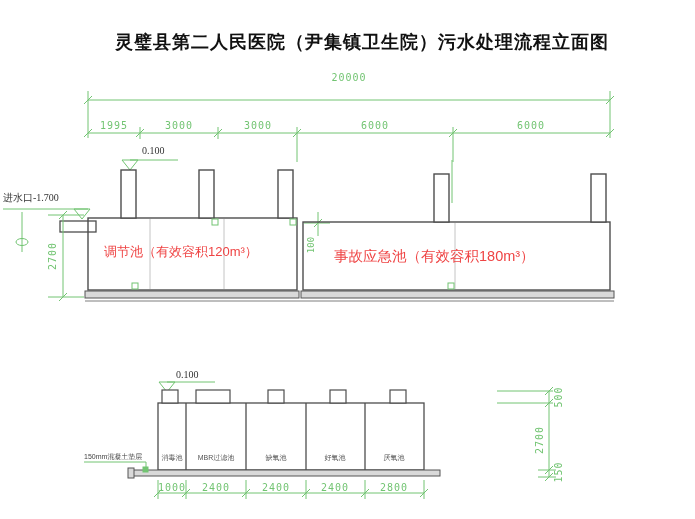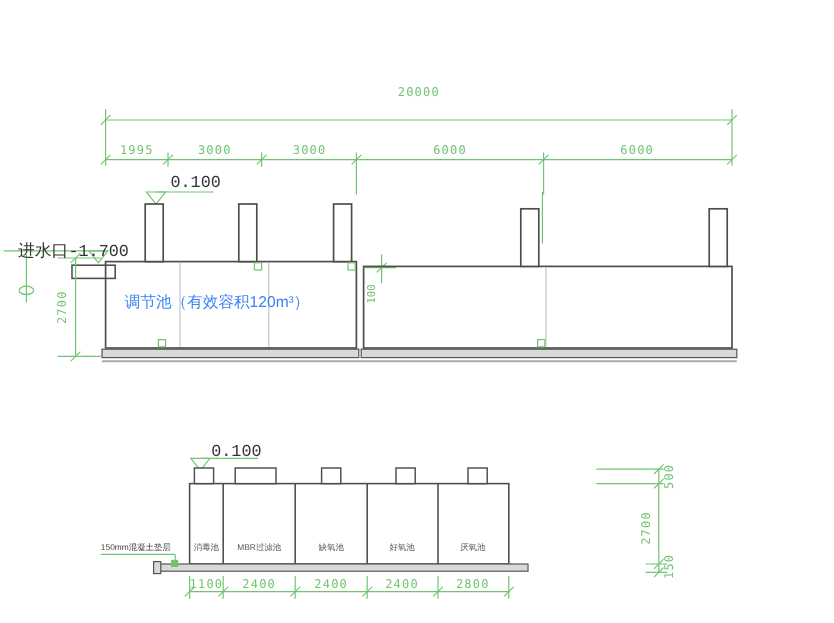--- a/index.html
+++ b/index.html
@@ -4,22 +4,22 @@
 <style>
   html,body{margin:0;padding:0;background:#fff;}
   #stage{position:relative;width:695px;height:519px;background:#ffffff;overflow:hidden;
          font-family:"Liberation Sans",sans-serif;}
   svg{position:absolute;left:0;top:0;}
   .t{position:absolute;white-space:nowrap;line-height:1;}
   .title{font-family:"Liberation Serif",serif;font-size:18px;font-weight:bold;color:#111;
          letter-spacing:1px;}
   .dim{font-family:"DejaVu Sans Mono",monospace;font-size:10px;color:#72c472;letter-spacing:1px;}
   .dim.small{font-size:9px;letter-spacing:0;}
-  .dark{font-family:Liberation Mono, monospace;font-size:14px;color:#333;}
-  .cyan{font-family:"Liberation Sans",sans-serif;color:#3b82f6;}
+  .dark{font-family:Liberation Serif, serif;font-size:10px;color:#333;}
+  .cyan{font-family:"Liberation Sans",sans-serif;color:#ef4444;}
   .tanklabel{font-family:"Liberation Sans",sans-serif;font-size:7px;color:#555;}
   .note{font-family:"Liberation Sans",sans-serif;font-size:7px;color:#444;}
   .rot{transform:translate(-50%,-50%) rotate(-90deg);transform-origin:center center;}
   .ctr{transform:translate(-50%,-50%);}
   .cx{transform:translateX(-50%);}
 </style>
 </head>
 <body>
 
 <div id="stage">
@@ -164,46 +164,48 @@
       <line x1="497" y1="403" x2="553" y2="403"></line>
       <line x1="538" y1="470" x2="556" y2="470"></line>
       <line x1="538" y1="477" x2="556" y2="477"></line>
       <line x1="545" y1="395" x2="553" y2="387"></line>
       <line x1="545" y1="407" x2="553" y2="399"></line>
       <line x1="545" y1="474" x2="553" y2="466"></line>
       <line x1="545" y1="481" x2="553" y2="473"></line>
     </g>
   </svg>
 
+  <div class="t title cx" style="left:362px;top:33px;">灵璧县第二人民医院（尹集镇卫生院）污水处理流程立面图</div>
 
   <div class="t dim ctr" style="left:349px;top:78px;">20000</div>
   <div class="t dim ctr" style="left:114px;top:126px;">1995</div>
   <div class="t dim ctr" style="left:179px;top:126px;">3000</div>
   <div class="t dim ctr" style="left:258px;top:126px;">3000</div>
   <div class="t dim ctr" style="left:375px;top:126px;">6000</div>
   <div class="t dim ctr" style="left:531px;top:126px;">6000</div>
 
   <div class="t dark" style="left:142px;top:146px;">0.100</div>
-  <div class="t dark" style="left:3px;top:203px;margin-left:12px;">进水口-1.700</div>
+  <div class="t dark" style="left:3px;top:193px;">进水口-1.700</div>
   <div class="t dim rot" style="left:53px;top:256px;">2700</div>
   <div class="t dim small rot" style="left:311px;top:245px;">100</div>
 
   <div class="t cyan" style="left:104px;top:245px;font-size:13px;">调节池（有效容积120m³）</div>
+  <div class="t cyan" style="left:334px;top:249px;font-size:14.5px;">事故应急池（有效容积180m³）</div>
 
   <div class="t dark" style="left:176px;top:370px;">0.100</div>
 
   <div class="t tanklabel ctr" style="left:172px;top:457px;">消毒池</div>
   <div class="t tanklabel ctr" style="left:216px;top:457px;">MBR过滤池</div>
   <div class="t tanklabel ctr" style="left:276px;top:457px;">缺氧池</div>
   <div class="t tanklabel ctr" style="left:335px;top:457px;">好氧池</div>
   <div class="t tanklabel ctr" style="left:394px;top:457px;">厌氧池</div>
 
   <div class="t note" style="left:84px;top:453px;">150mm混凝土垫层</div>
 
-  <div class="t dim ctr" style="left:172px;top:488px;">1100</div>
+  <div class="t dim ctr" style="left:172px;top:488px;">1000</div>
   <div class="t dim ctr" style="left:216px;top:488px;">2400</div>
   <div class="t dim ctr" style="left:276px;top:488px;">2400</div>
   <div class="t dim ctr" style="left:335px;top:488px;">2400</div>
   <div class="t dim ctr" style="left:394px;top:488px;">2800</div>
 
   <div class="t dim rot" style="left:559px;top:397px;">500</div>
   <div class="t dim rot" style="left:540px;top:440px;">2700</div>
   <div class="t dim rot" style="left:559px;top:472px;">150</div>
 
 </div>

